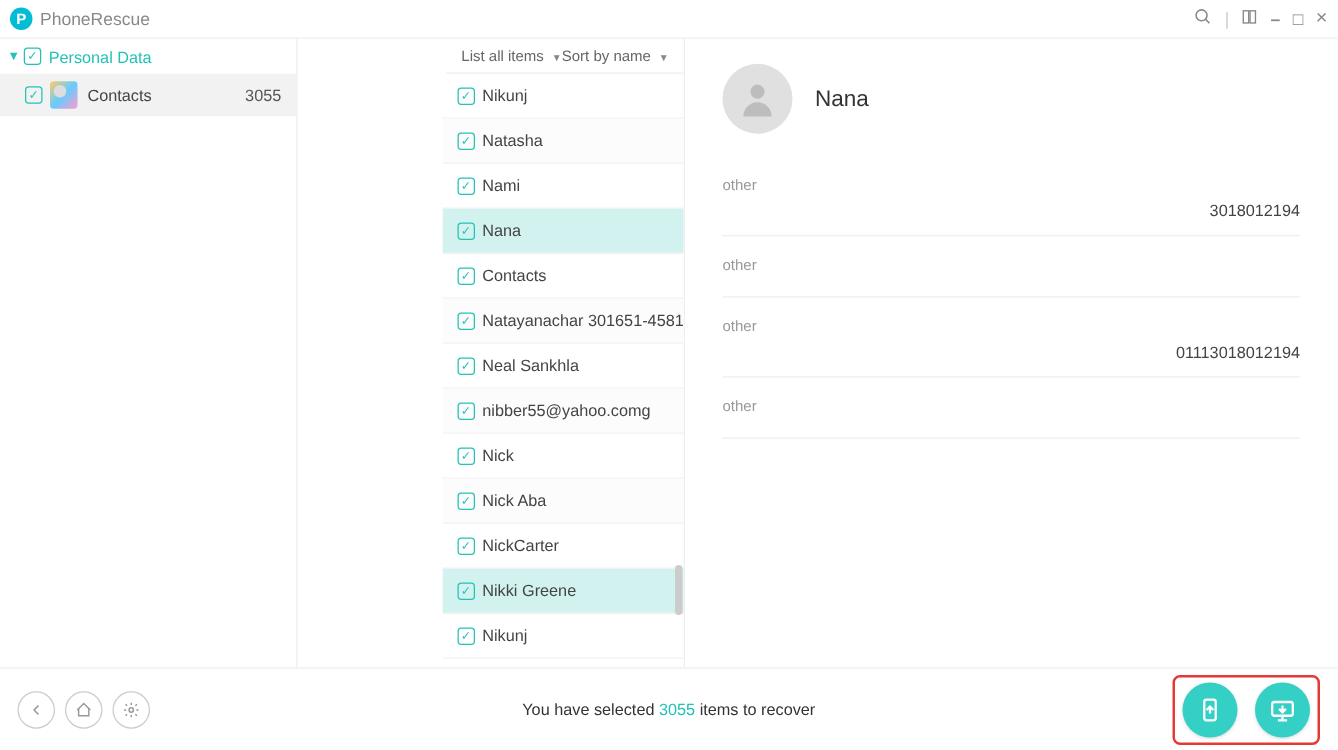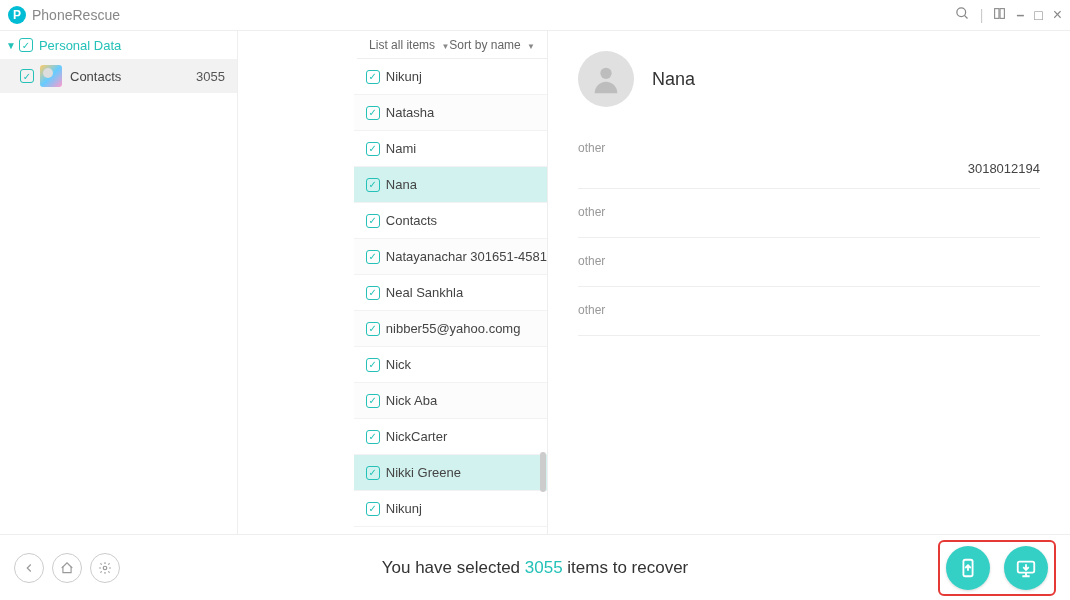--- a/index.html
+++ b/index.html
@@ -137,21 +137,21 @@
     position: relative;
   }
   .footer .ctrls { display: flex; gap: 8px; }
   .footer .circ {
     width: 30px; height: 30px; border: 1.5px solid #ccc; border-radius: 50%;
     display: flex; align-items: center; justify-content: center;
     color: #999; cursor: pointer;
   }
   .footer .summary {
     position: absolute; left: 50%; transform: translateX(-50%);
-    font-size: 17px; color: #333;
+    font-size: 13px; color: #333;
   }
   .footer .summary .n { color: #23c1b7; }
   .footer .actions {
     margin-left: auto;
     border: 2px solid #e53935; border-radius: 6px;
     padding: 4px 6px; display: flex; gap: 14px;
   }
   .footer .actbtn {
     width: 44px; height: 44px; border-radius: 50%;
     background: #34d0c6;
@@ -284,20 +284,21 @@
     <div id="fields">
         <div class="field">
           <div class="flabel">other</div>
           <div class="fvalue">3018012194</div>
         </div>
         <div class="field">
           <div class="flabel">other</div>
         </div>
         <div class="field">
           <div class="flabel">other</div>
+          <div class="fvalue">01113018012194</div>
         </div>
         <div class="field">
           <div class="flabel">other</div>
         </div>
       </div>
   </div>
 
 </div>
 
 <div class="footer">

